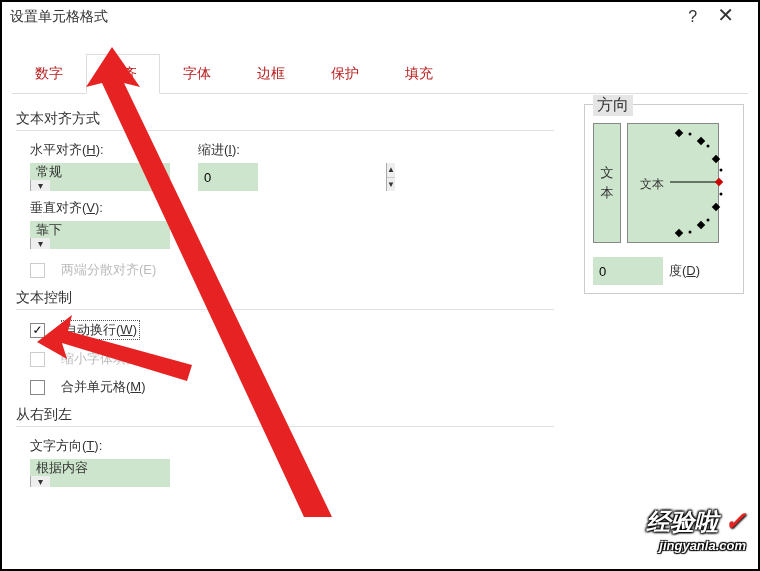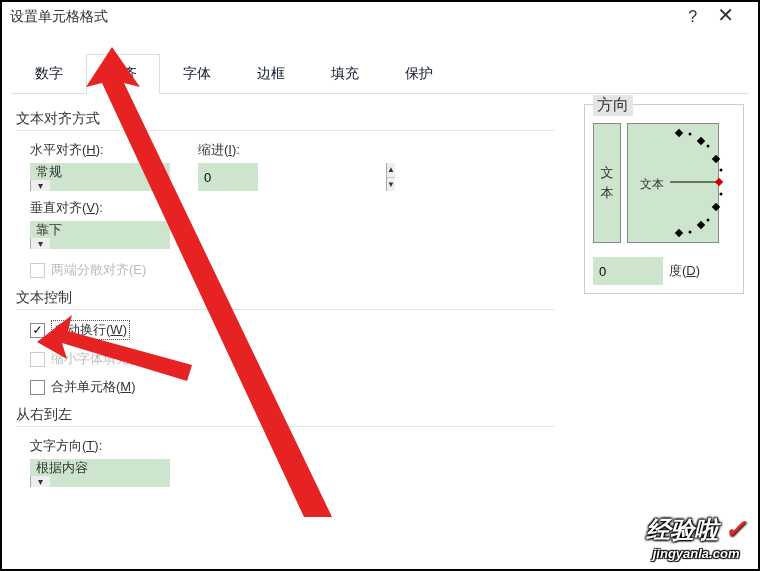--- a/index.html
+++ b/index.html
@@ -30,21 +30,21 @@
     .help-icon, .close-icon { font-size: 16px; cursor: pointer; }
     .close-icon { font-size: 20px; transform: translateY(-2px);}
     .tabs {
       display: flex;
       border-bottom: 1px solid #ddd;
       margin: 20px 10px 0 10px;
     }
     .tab {
       padding: 10px 22px;
       cursor: pointer;
-      color: #0f172a;
+      color: #b91c1c;
       font-size: 14px;
       border: 1px solid transparent;
       margin-bottom: -1px;
     }
     .tab.active {
       border: 1px solid #ddd;
       border-bottom: 1px solid #fff;
       background: #fff;
     }
     .content {
@@ -114,21 +114,21 @@
       background: #eee;
       display:flex;align-items:center;justify-content:center;
       font-size: 8px;
       cursor:pointer;
       border-bottom: 1px solid #ccc;
     }
     .spinner-btns div:last-child { border-bottom:none; }
     .checkbox-row {
       display: flex;
       align-items: center;
-      gap: 6px;
+      gap: 16px;
       margin-bottom: 10px;
     }
     .chk {
       width: 15px; height: 15px;
       border: 1px solid #888;
       display: inline-flex;
       align-items: center;
       justify-content: center;
       background: #fff;
       font-size: 12px;
@@ -199,22 +199,22 @@
       position: absolute;
       top: 45px;
       left: 30px;
       pointer-events: none;
       z-index: 10;
     }
     
     .watermark {
       position: absolute;
       right: 12px;
-      bottom: 8px;
-      text-align: center;
+      bottom: 16px;
+      text-align: right;
       color: #fff;
       font-weight: bold;
       font-style: italic;
       font-family: "Arial Black", sans-serif;
       pointer-events: none;
       z-index: 20;
     }
     .wm-big {
       font-size: 24px;
       text-shadow: 1px 1px 2px #000, -1px -1px 2px #000, 1px -1px 2px #000, -1px 1px 2px #000;
@@ -243,22 +243,22 @@
       <span class="help-icon">?</span>
       <span class="close-icon">✕</span>
     </div>
   </div>
 
   <div class="tabs">
     <div class="tab">数字</div>
     <div class="tab active">对齐</div>
     <div class="tab">字体</div>
     <div class="tab">边框</div>
+    <div class="tab">保护</div>
     <div class="tab">填充</div>
-    <div class="tab">保护</div>
   </div>
 
   <div class="content">
     <div class="left-col">
 
       <div class="section-label section-line">文本对齐方式</div>
       <div class="indent">
         <div class="row">
           <div>
             <span class="field-label">

